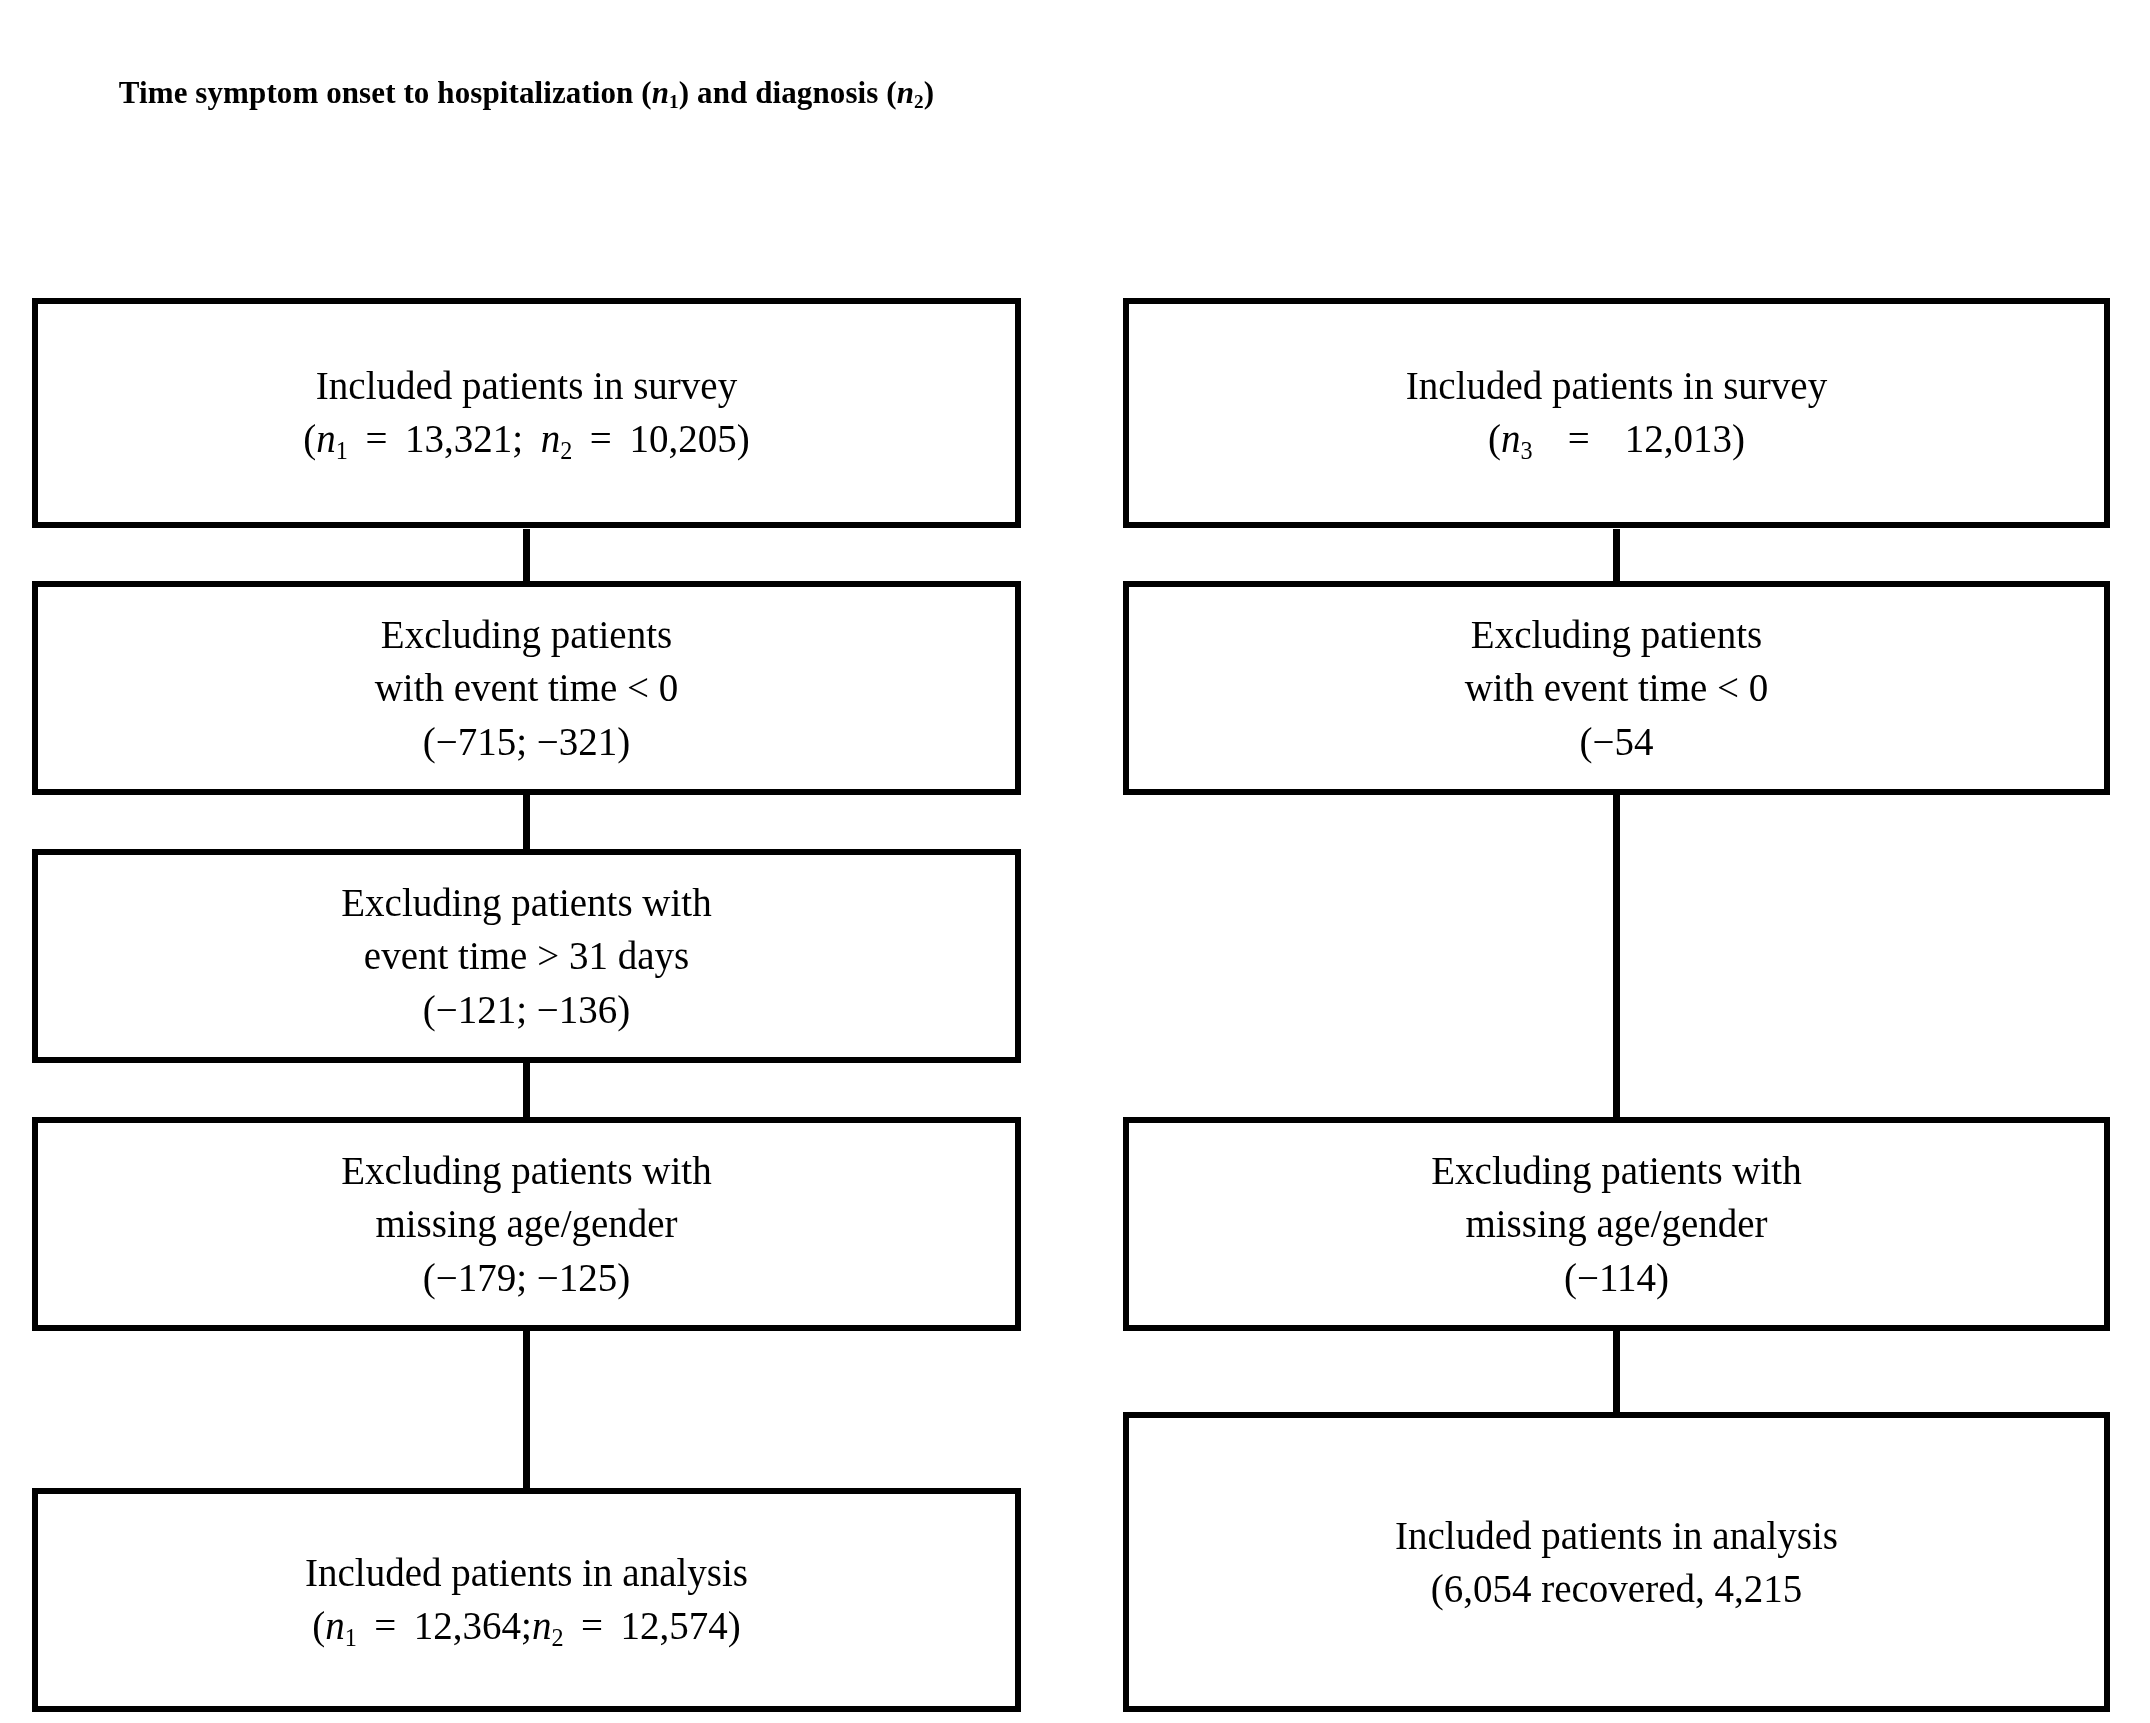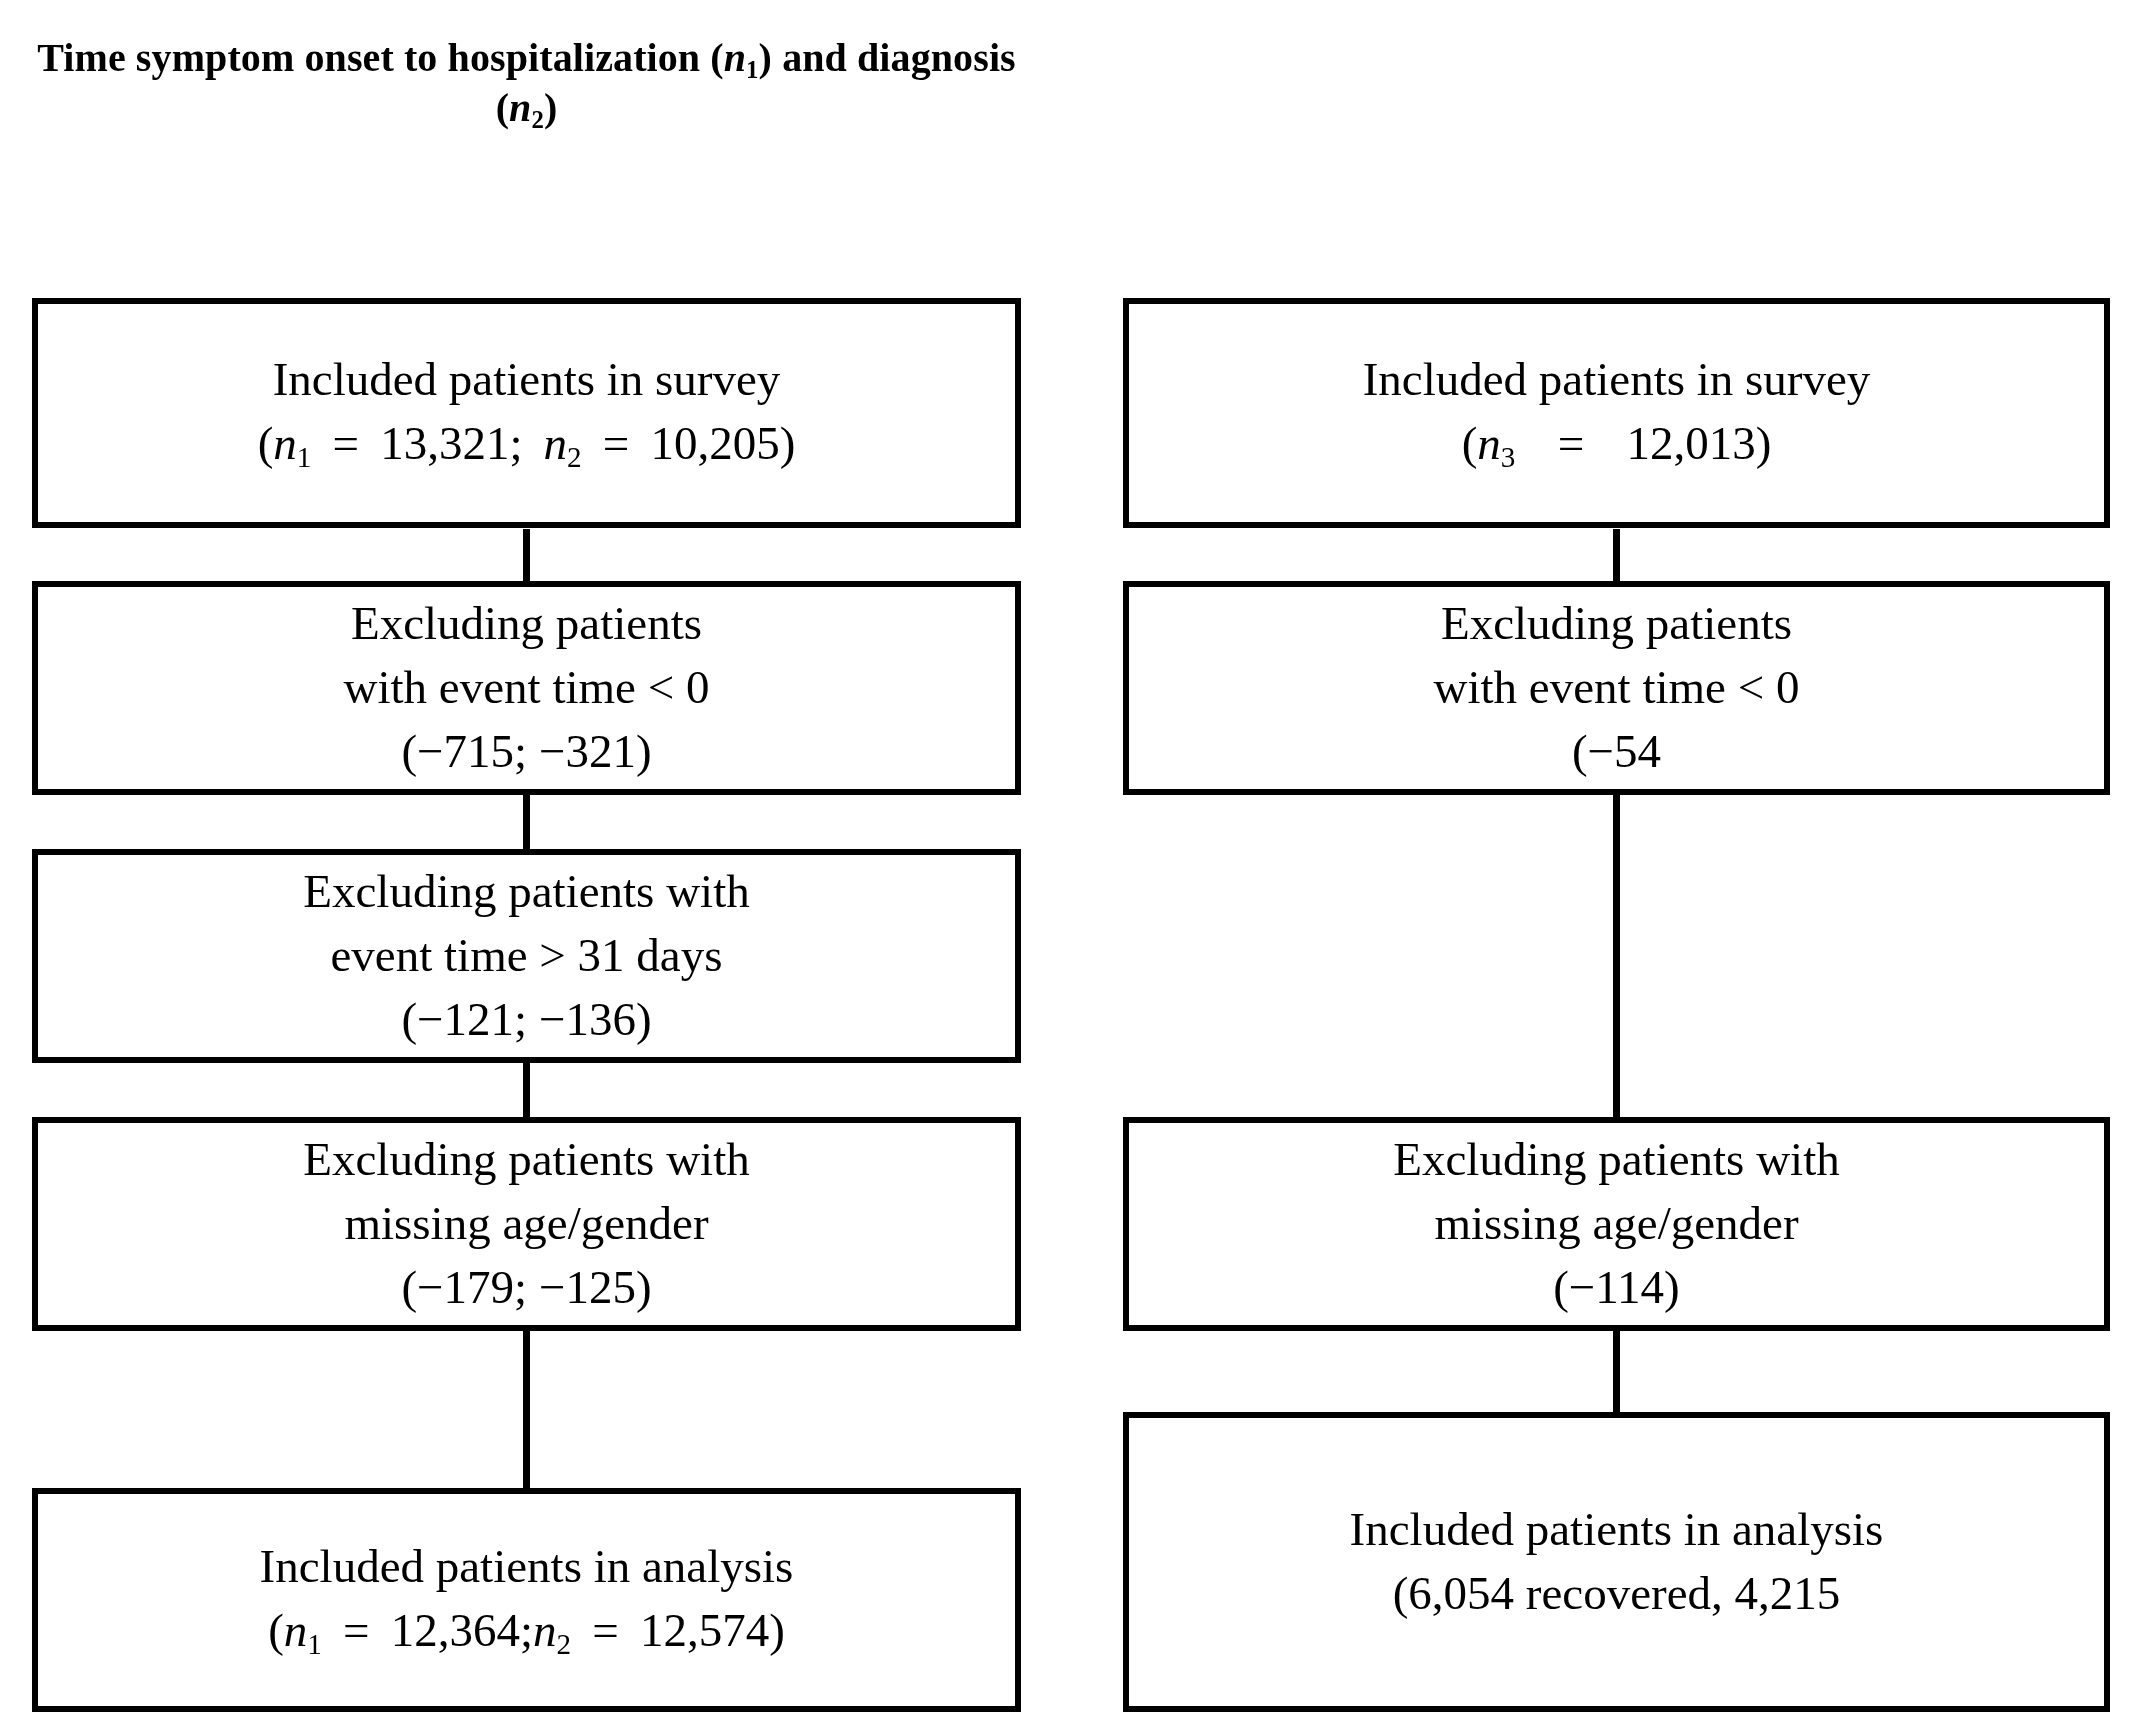--- a/index.html
+++ b/index.html
@@ -20,39 +20,40 @@
     position: relative;
     width: 2151px;
     height: 1724px;
   }
 
   
   .col-heading {
     position: absolute;
     text-align: center;
     font-weight: bold;
-    font-size: 40px;
+    font-size: 31px;
     line-height: 1.16;
     letter-spacing: 0.1px;
+    margin-top: 40px;
   }
   #heading-left  { left: 32px;   top: 35px;  width: 989px; }
   #heading-right { left: 1123px; top: 114px; width: 987px; }
 
   
   .node {
     position: absolute;
     box-sizing: border-box;
     border: 6.6px solid #000000;
     background: #ffffff;
     display: flex;
     flex-direction: column;
     align-items: center;
     justify-content: center;
     text-align: center;
-    font-size: 47px;
+    font-size: 39px;
     line-height: 1.36;
   }
   .node .ln { display: block; white-space: nowrap; }
 
   
   .connector {
     position: absolute;
     background: #000000;
     width: 6.6px;
   }

